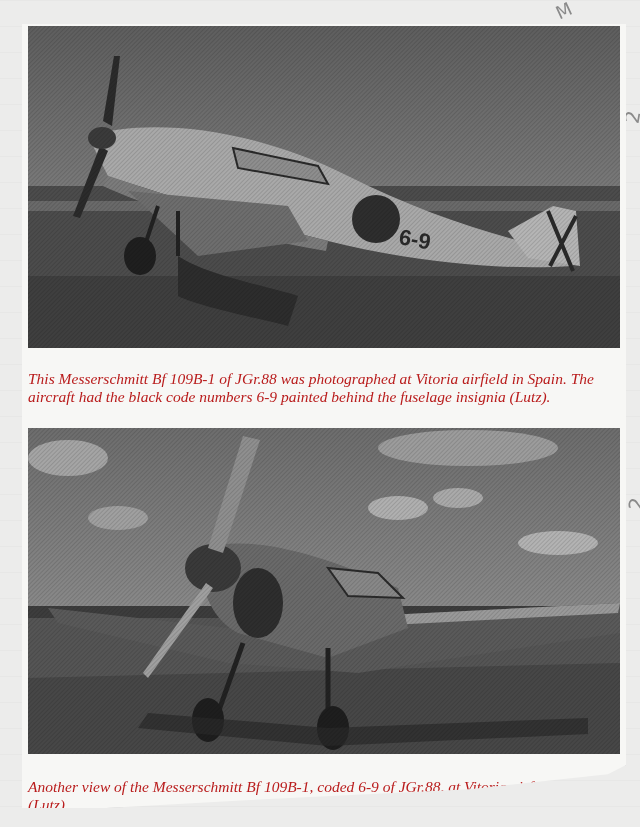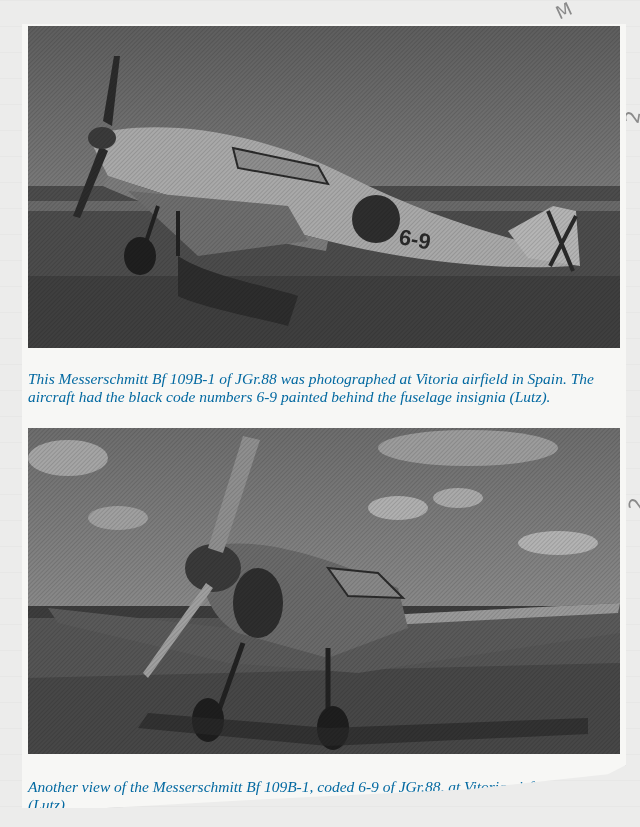--- a/index.html
+++ b/index.html
@@ -10,21 +10,21 @@
     background-size:100% 26px;opacity:.55;}
   .clip{position:absolute;left:22px;top:24px;width:604px;height:784px;
     background:#f7f7f5;box-shadow:0 0 2px rgba(0,0,0,.25);
     clip-path:polygon(0 0,100% 0,100% 94.5%,97% 95.7%,74% 97.6%,37% 99%,14% 100%,0 100%);}
   .photo{position:absolute;left:6px;width:592px;overflow:hidden;background:#555;
     box-shadow:inset 0 0 0 1px #222;}
   .photo svg{display:block;width:100%;height:100%;}
   .photo-top{top:2px;height:322px;}
   .photo-bottom{top:404px;height:326px;}
   .caption{position:absolute;left:6px;width:590px;font-style:italic;
-    font-size:15.5px;line-height:18.5px;color:#0369a1;}
+    font-size:15.5px;line-height:18.5px;color:#b91c1c;}
   .caption-top{top:330px;}
   .caption-bottom{top:738px;}
   .hand{position:absolute;font-family:"DejaVu Sans",sans-serif;color:#8a8a8a;}
 </style>
 </head>
 <body>
 
 <div class="paper-grid"></div>
 
 <span class="hand" style="left:556px;top:0px;font-size:18px;transform:rotate(-25deg);">M</span>

